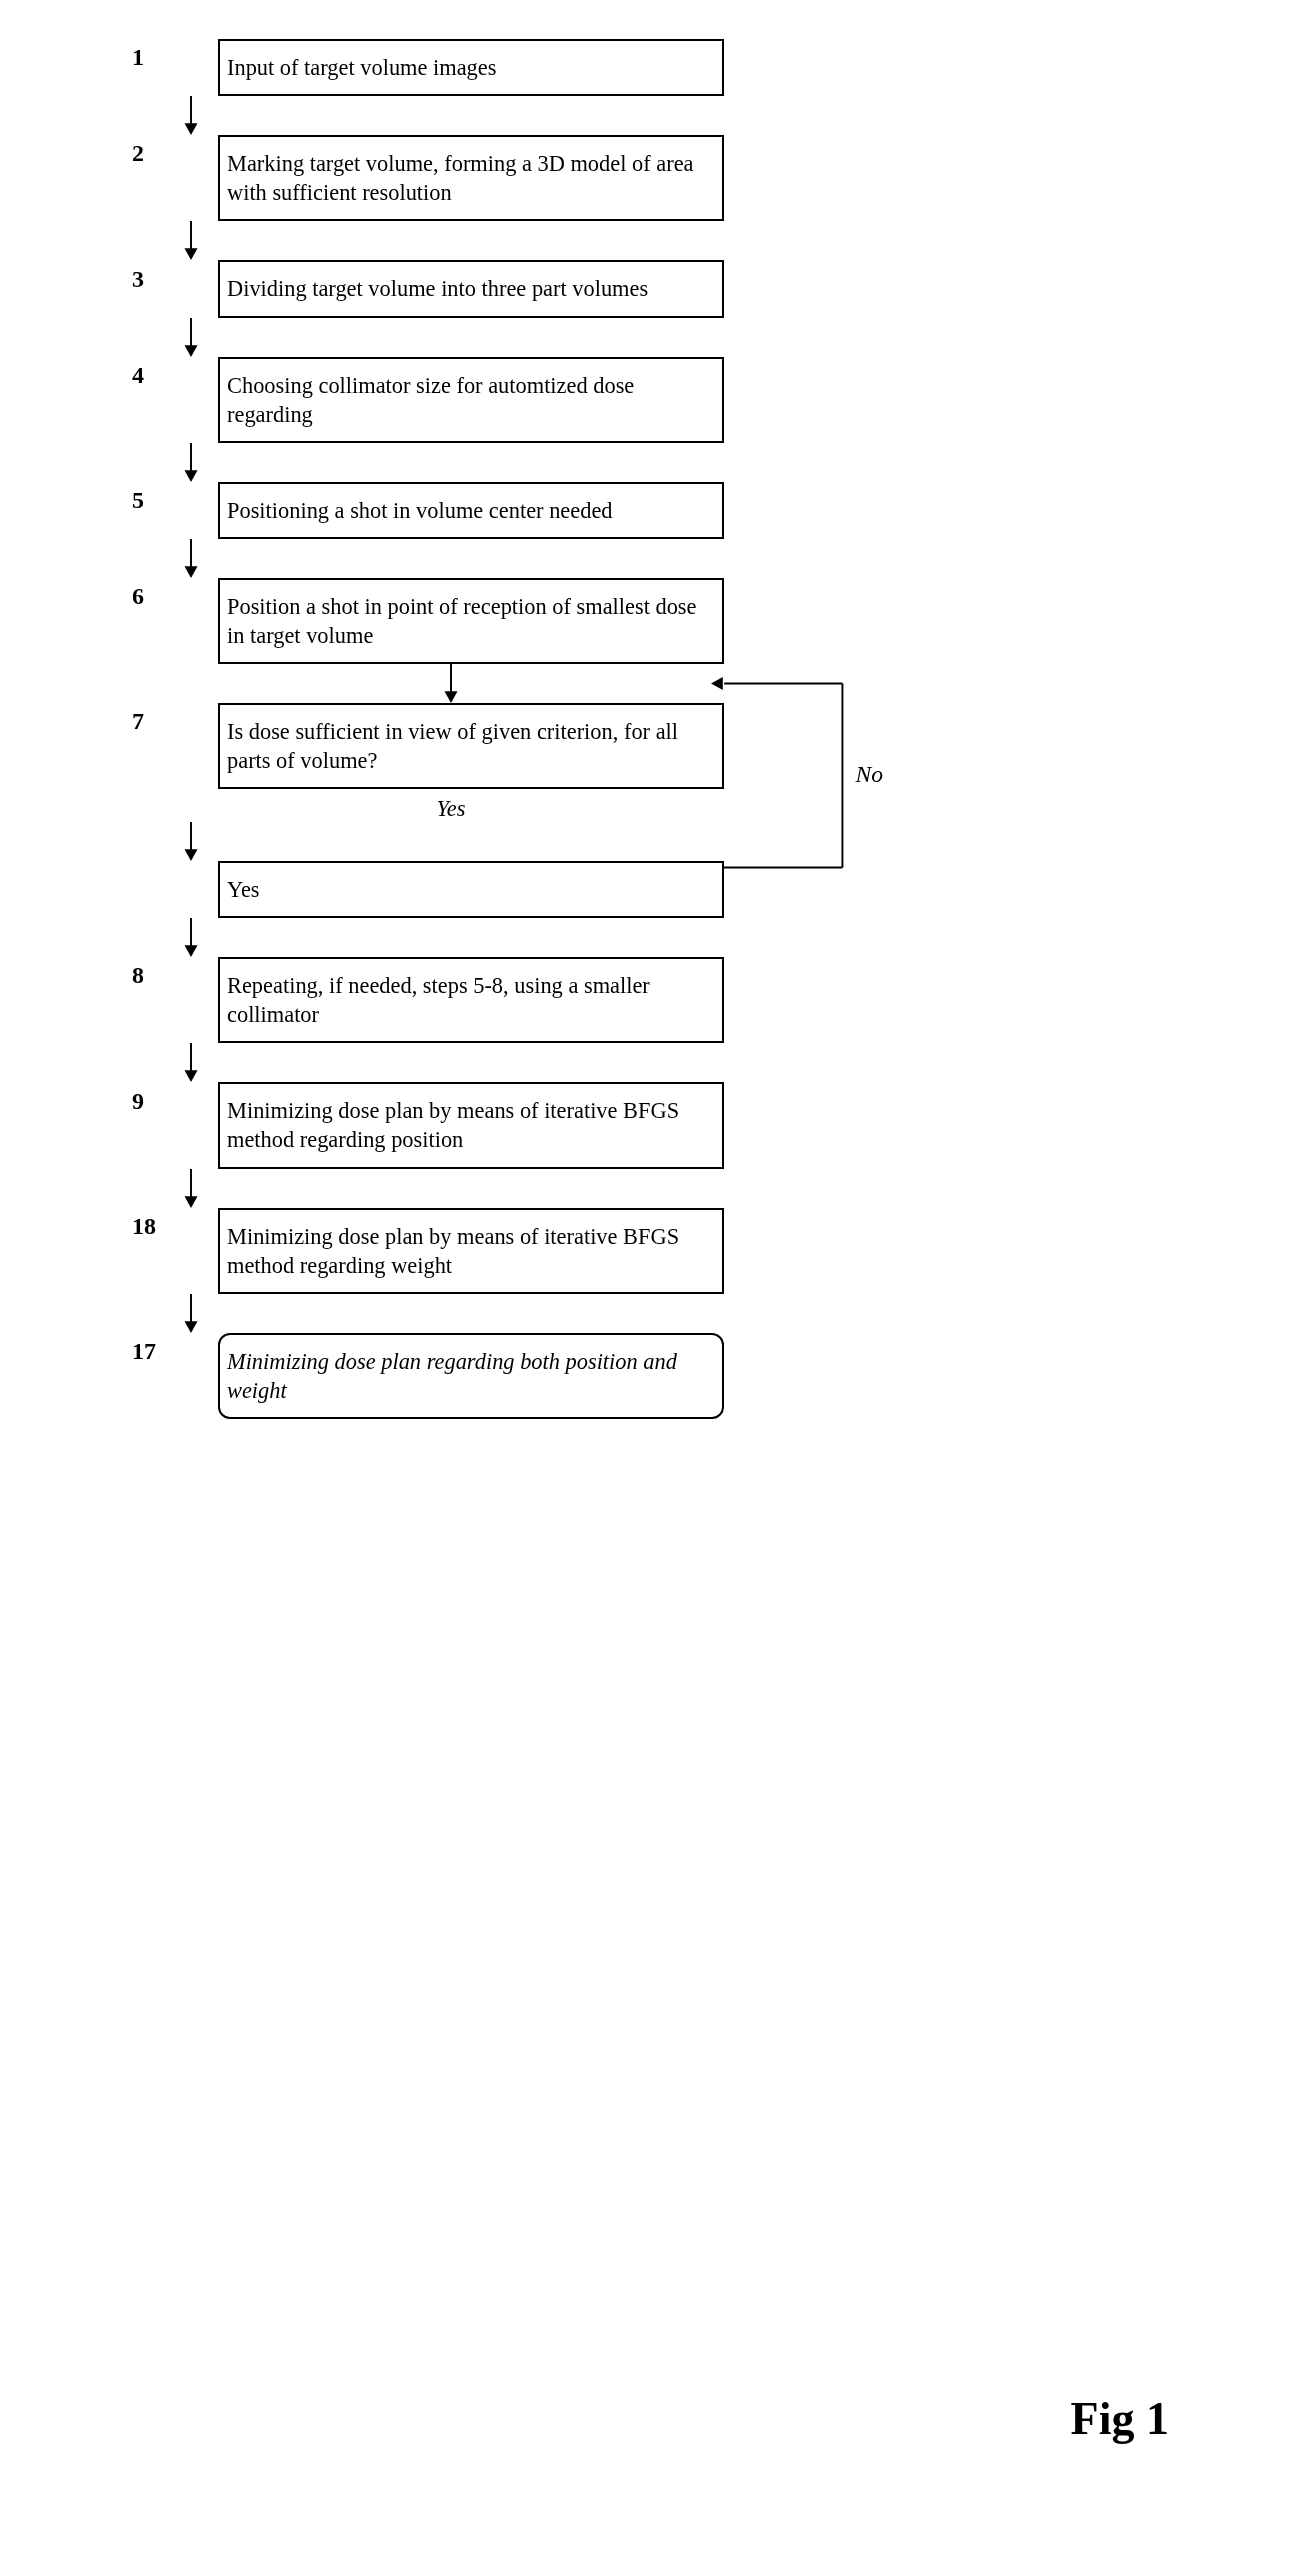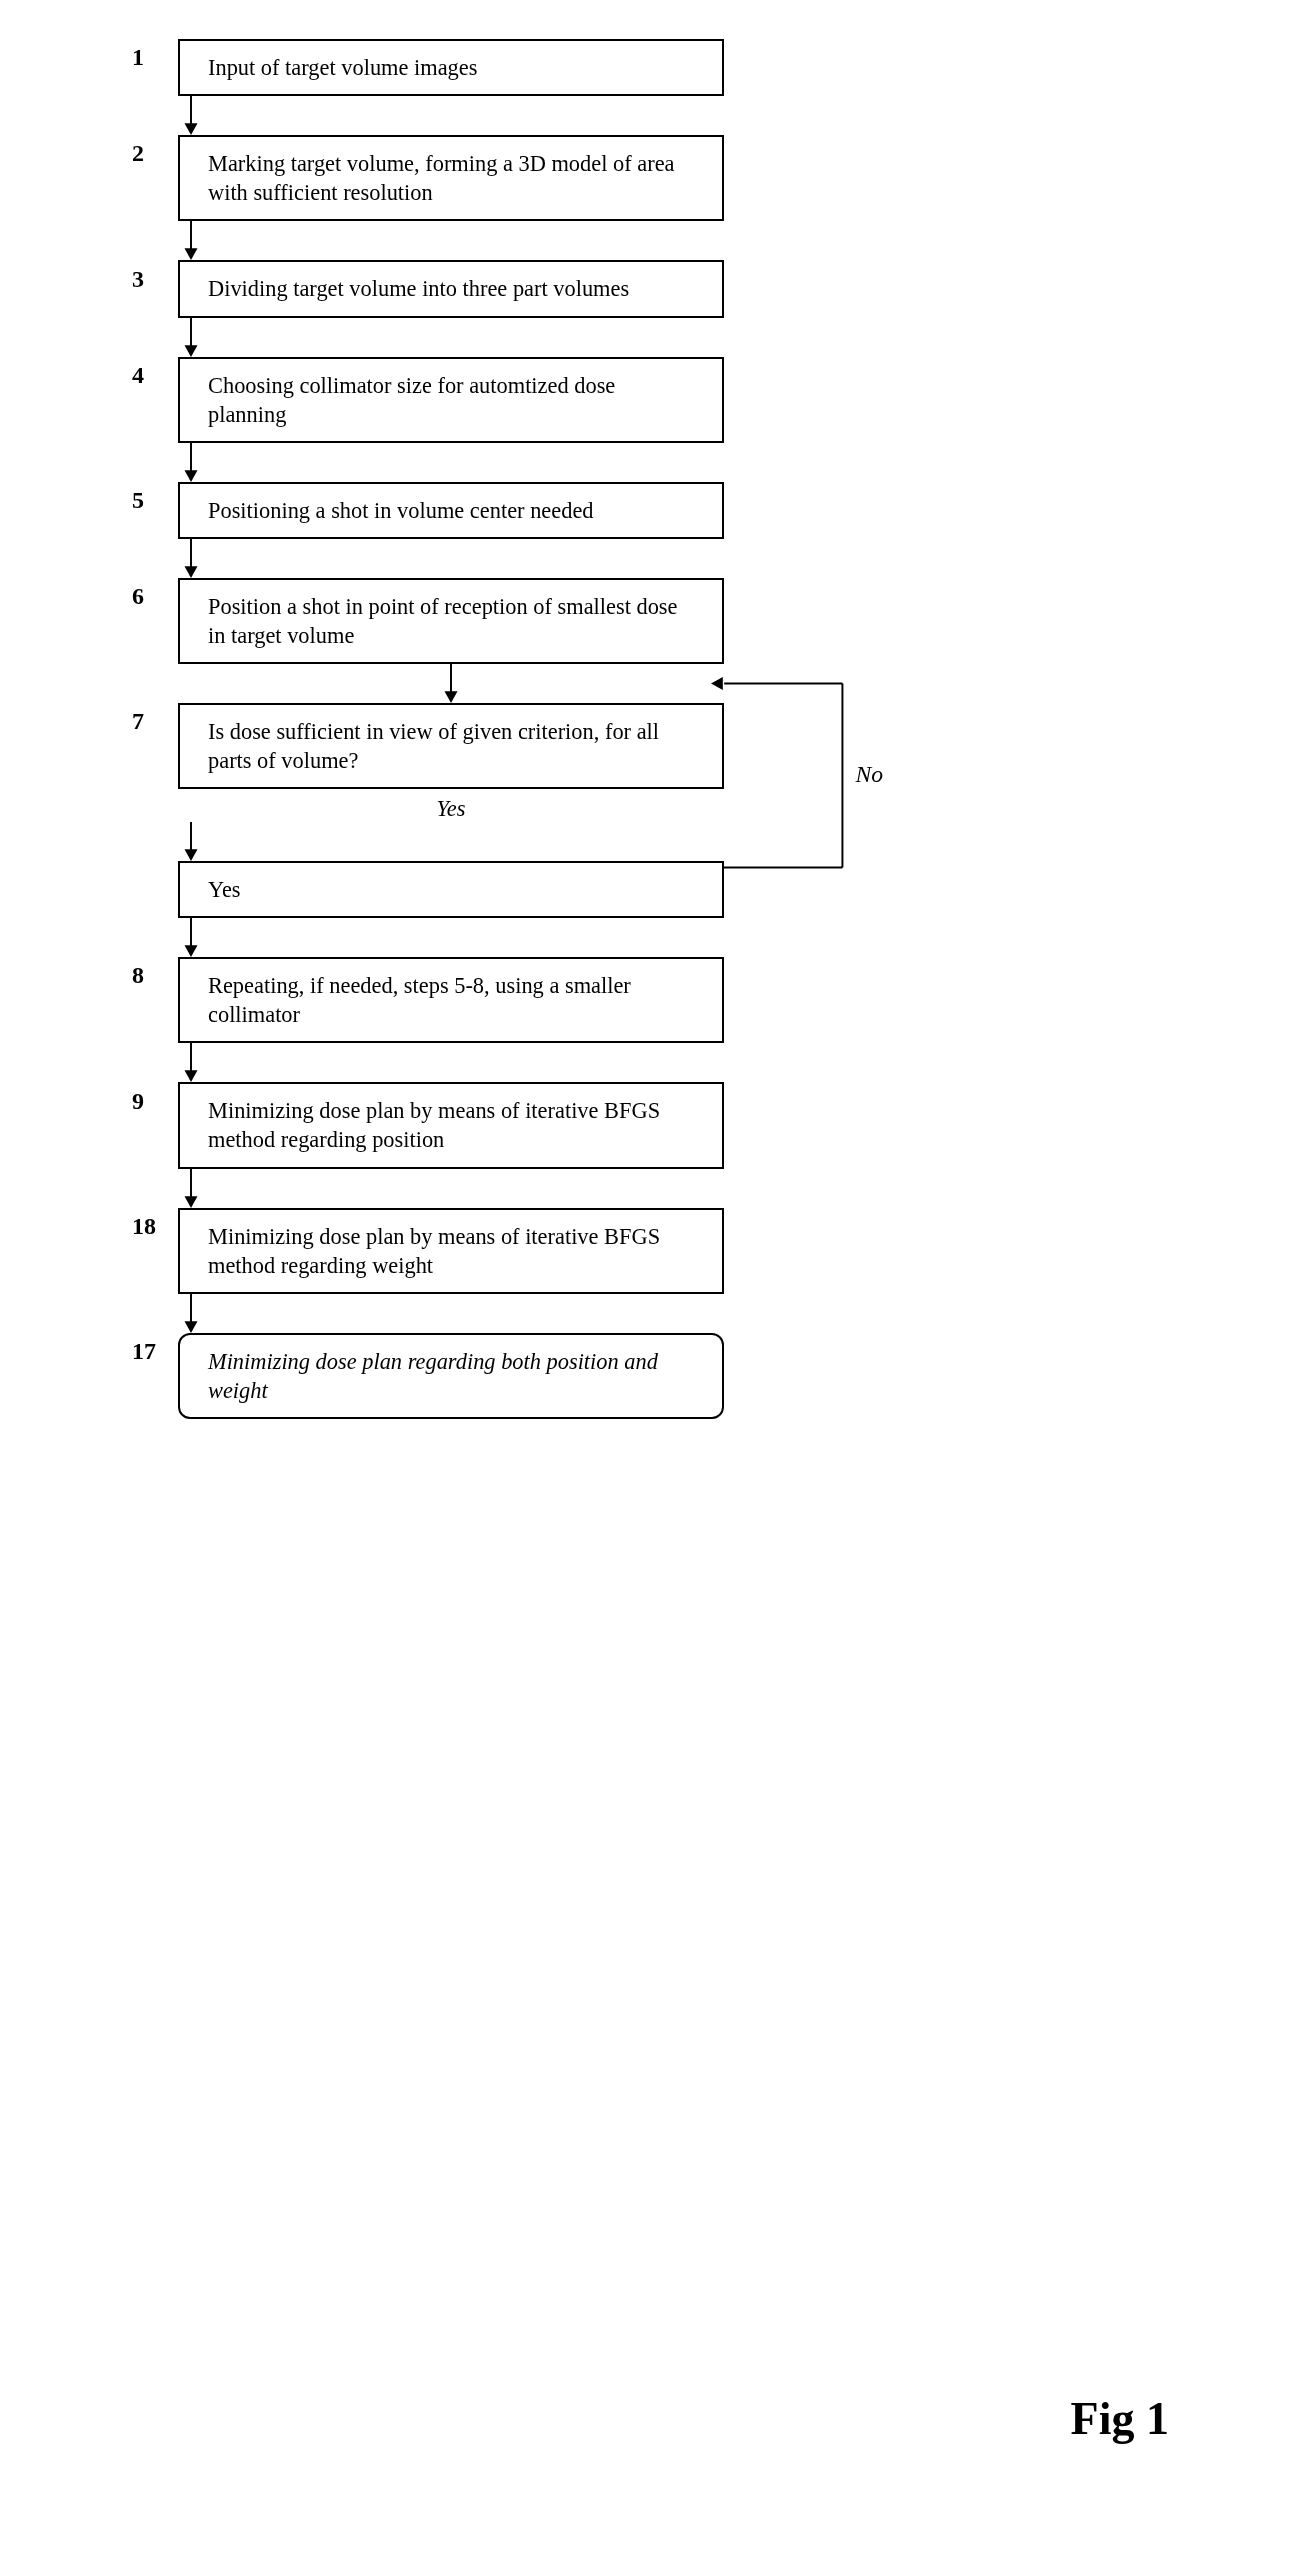--- a/index.html
+++ b/index.html
@@ -32,25 +32,26 @@
     .step-number {
       font-size: 24px;
       font-weight: bold;
       width: 46px;
       padding-top: 5.3px;
       flex-shrink: 0;
     }
 
     .step-box {
       border: 2px solid #000;
-      padding: 12px 28px;
+      padding: 12px 7px;
       font-size: 22.4px;
       line-height: 1.3;
       background: #fff;
       flex: 1;
+      margin-left: 40px;
     }
 
     .step-box.rounded {
       border-radius: 12px;
       font-style: italic;
     }
 
     .arrow-down {
       display: flex;
       justify-content: center;
@@ -99,21 +100,21 @@
 
   <div class="arrow-down">
     <svg width="26" height="39" viewBox="0 0 40 60">
         <line x1="20" y1="0" x2="20" y2="45" stroke="#000" stroke-width="3"></line>
         <polygon points="20,60 10,42 30,42" fill="#000"></polygon>
       </svg>
   </div>
 
   <div class="step-row">
     <div class="step-number">4</div>
-    <div class="step-box">Choosing collimator size for automtized dose planning</div>
+    <div class="step-box">Choosing collimator size for automtized dose regarding</div>
   </div>
 
   <div class="arrow-down">
     <svg width="26" height="39" viewBox="0 0 40 60">
         <line x1="20" y1="0" x2="20" y2="45" stroke="#000" stroke-width="3"></line>
         <polygon points="20,60 10,42 30,42" fill="#000"></polygon>
       </svg>
   </div>
 
   <div class="step-row">

